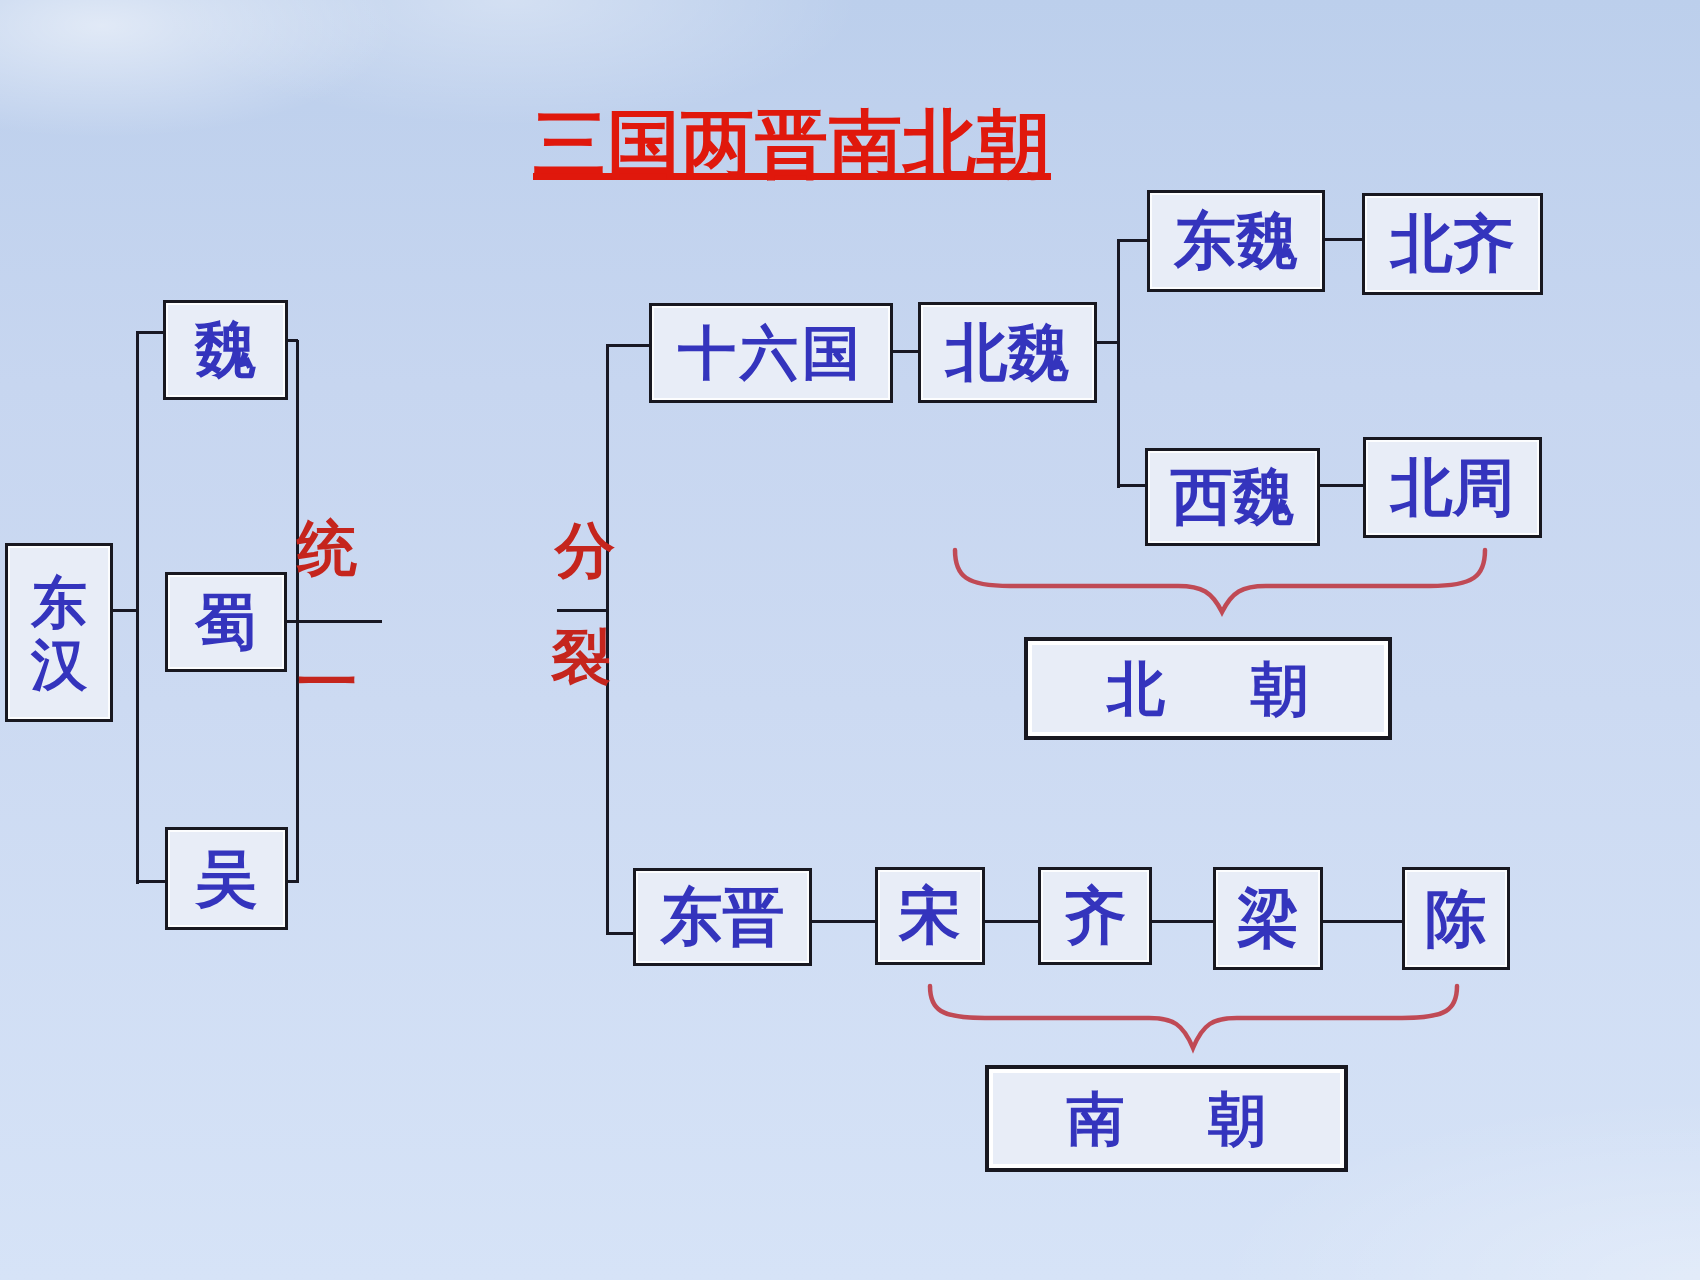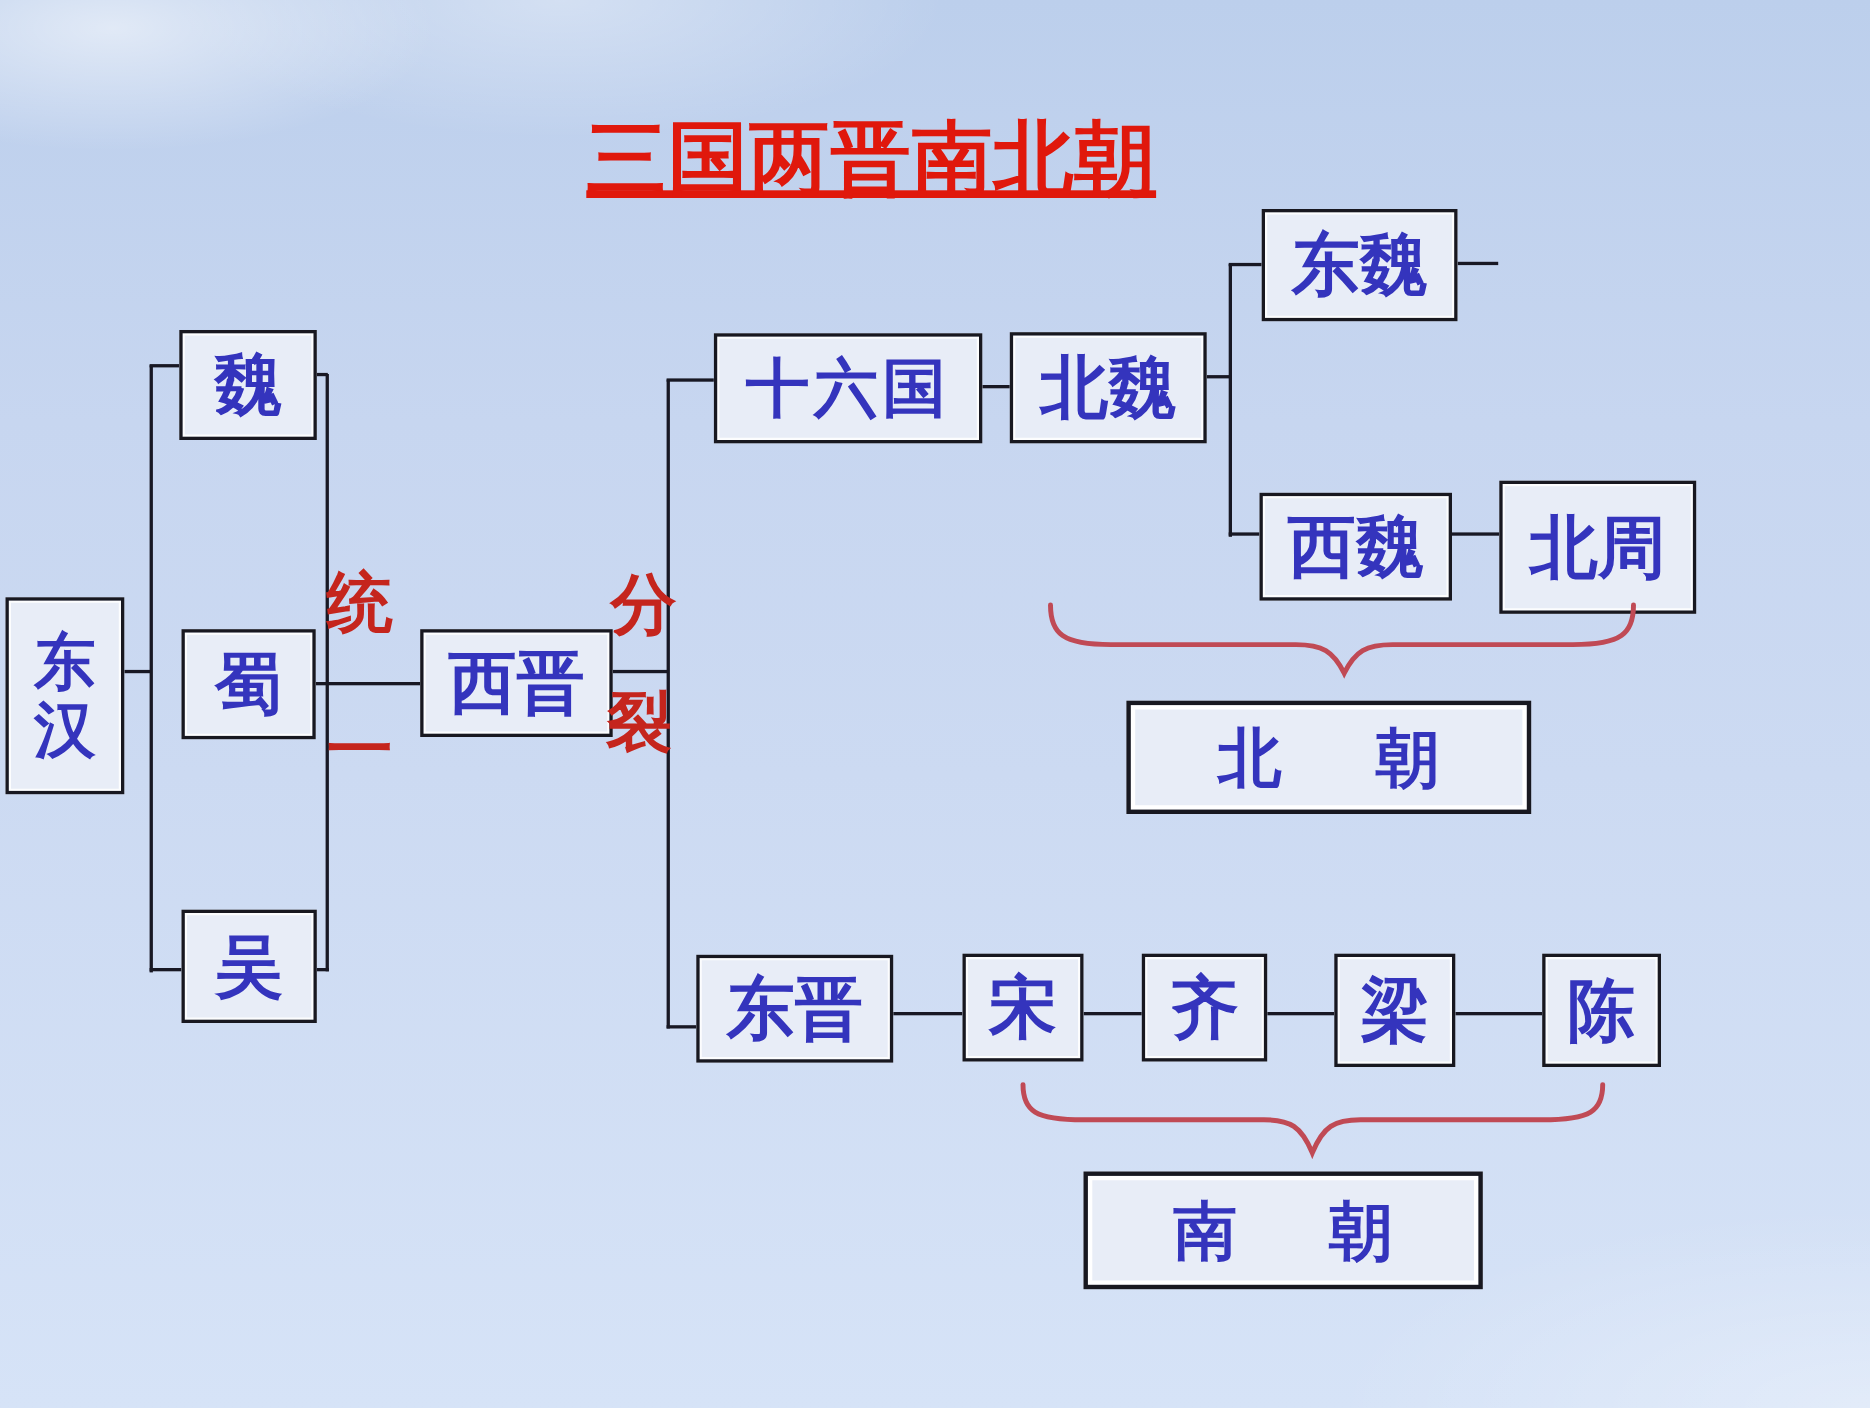--- a/index.html
+++ b/index.html
@@ -33,21 +33,21 @@
   #b-donghan{left:5px;top:543px;width:108px;height:179px;flex-direction:column;row-gap:6px;font-size:56px;}
   #b-wei{left:163px;top:300px;width:125px;height:100px;}
   #b-shu{left:165px;top:572px;width:122px;height:100px;}
   #b-wu{left:165px;top:827px;width:123px;height:103px;}
   #b-xijin{left:382px;top:572px;width:175px;height:98px;}
   #b-shiliuguo{left:649px;top:303px;width:244px;height:100px;font-size:58px;letter-spacing:4px;}
   #b-beiwei{left:918px;top:302px;width:179px;height:101px;}
   #b-dongwei{left:1147px;top:190px;width:178px;height:102px;}
   #b-beiqi{left:1362px;top:193px;width:181px;height:102px;}
   #b-xiwei{left:1145px;top:435px;width:175px;height:98px;margin-top:13px;}
-  #b-beizhou{left:1363px;top:437px;width:179px;height:121px;}
+  #b-beizhou{left:1363px;top:437px;width:179px;height:101px;}
   #b-beichao{left:1024px;top:637px;width:368px;height:103px;column-gap:86px;font-size:58px;}
   #b-dongjin{left:633px;top:868px;width:179px;height:98px;}
   #b-song{left:875px;top:867px;width:110px;height:98px;}
   #b-qi{left:1038px;top:867px;width:114px;height:98px;}
   #b-liang{left:1213px;top:867px;width:110px;height:103px;}
   #b-chen{left:1402px;top:867px;width:108px;height:103px;}
   #b-nanchao{left:985px;top:1065px;width:363px;height:107px;column-gap:84px;font-size:58px;}
   
   #l1{left:113px;top:609px;width:25px;height:3px;}
   #l2{left:136px;top:332px;width:3px;height:552px;}
@@ -118,31 +118,31 @@
   </div>
   <div class="box" id="b-wei">
     <span>魏</span>
   </div>
   <div class="box" id="b-shu">
     <span>蜀</span>
   </div>
   <div class="box" id="b-wu">
     <span>吴</span>
   </div>
-  <div class="box" id="b-xijin">
-    <span>西晋</span>
-  </div>
   <div class="box" id="b-shiliuguo">
     <span>十六国</span>
   </div>
   <div class="box" id="b-beiwei">
     <span>北魏</span>
   </div>
   <div class="box" id="b-dongwei">
     <span>东魏</span>
+  </div>
+  <div class="box" id="b-beiqi">
+    <span>北齐</span>
   </div>
   <div class="box" id="b-xiwei">
     <span>西魏</span>
   </div>
   <div class="box" id="b-beizhou">
     <span>北周</span>
   </div>
   <div class="box double" id="b-beichao">
     <span>北</span>
     <span>朝</span>

